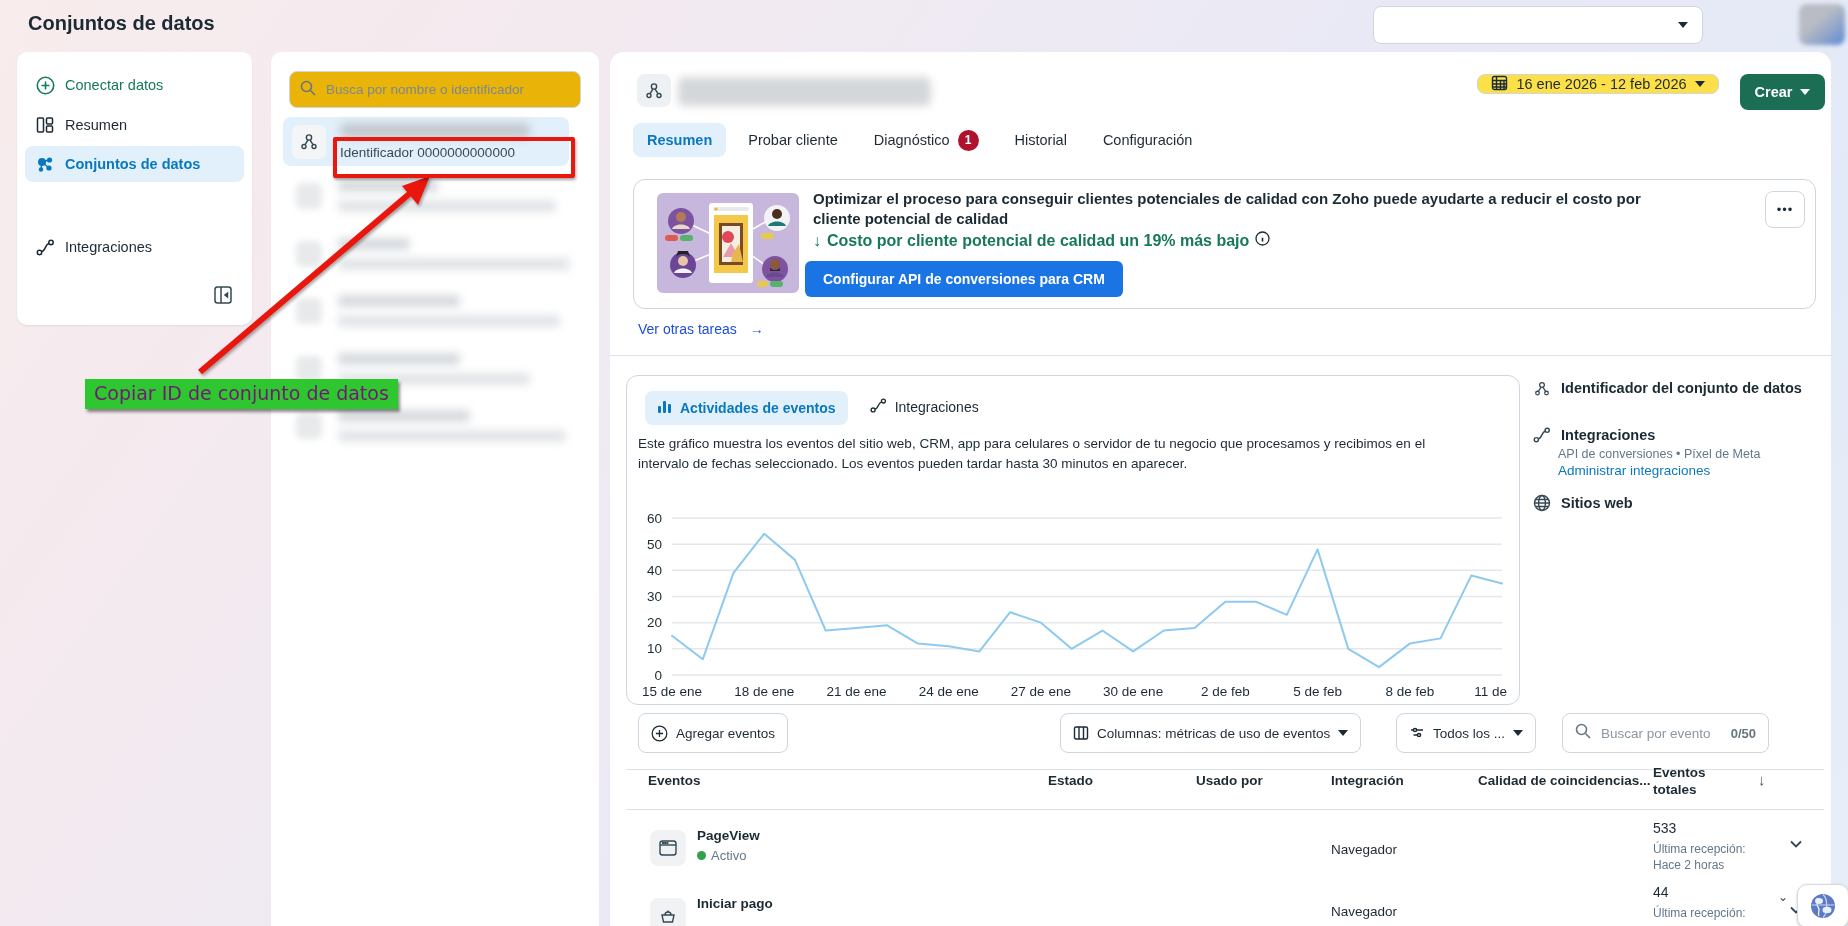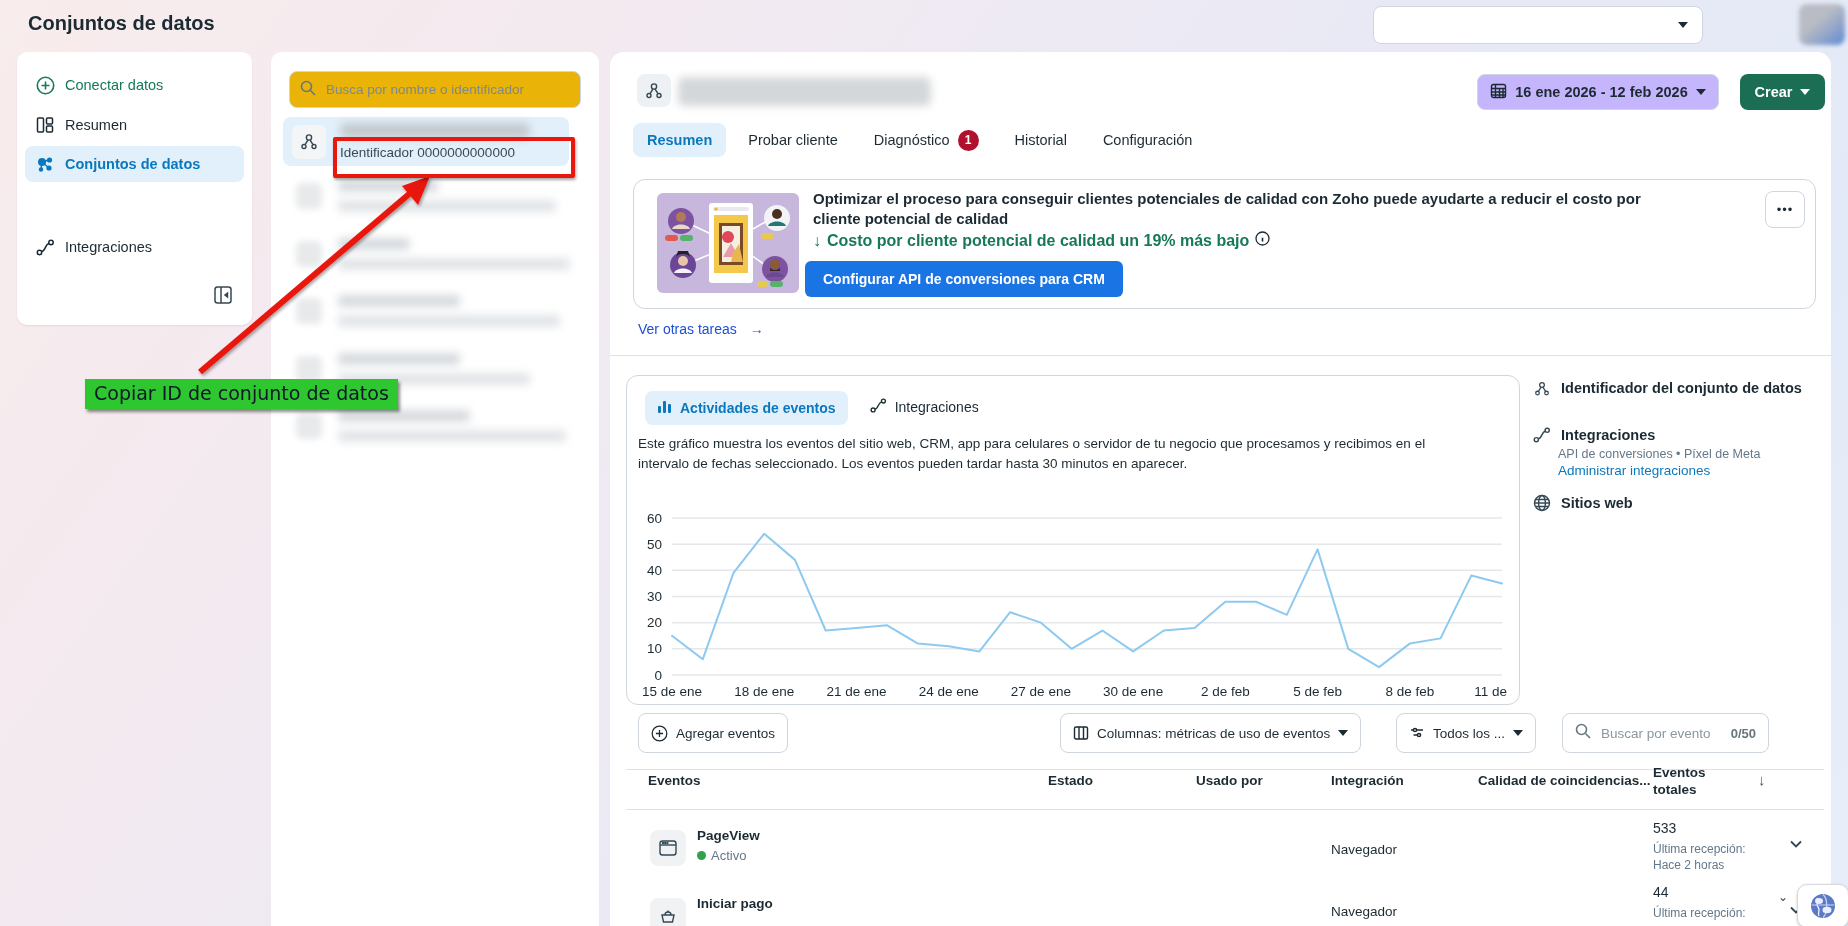--- a/index.html
+++ b/index.html
@@ -32,27 +32,27 @@
   .search-box input::placeholder{color:#7a8992;}
   .sel-item{left:283px;top:117px;width:286px;height:49px;background:#e1f0fb;border-radius:8px;}
   .sel-icon{left:292px;top:125px;width:34px;height:34px;background:#f3f5f6;border-radius:7px;display:flex;align-items:center;justify-content:center;}
   .sel-title-blur{left:340px;top:123px;width:190px;height:15px;background:#c4c9cd;}
   .sel-id{left:340px;top:145px;font-size:13.5px;color:#3b4a54;}
   .rlist-icon{width:26px;height:26px;background:#e7e9eb;border-radius:6px;filter:blur(3px);}
   .rl1{height:12px;background:#d6dade;filter:blur(4px);border-radius:4px;}
   .rl2{height:12px;background:#e1e4e7;filter:blur(4px);border-radius:4px;}
   
   .red-rect{left:333px;top:137px;width:234px;height:33px;border:4px solid #e8180e;border-radius:2px;box-shadow:1px 2px 3px rgba(0,0,0,.35);z-index:40;}
-  .green-label{left:85px;top:379px;background:#2fc72f;color:#0f172a;font-family:"DejaVu Sans", sans-serif;font-size:19px;padding:3px 9px 5px 9px;box-shadow:2px 3px 3px rgba(0,0,0,.45);z-index:40;}
+  .green-label{left:85px;top:379px;background:#2fc72f;color:#701a75;font-family:"DejaVu Sans", sans-serif;font-size:19px;padding:3px 9px 5px 9px;box-shadow:2px 3px 3px rgba(0,0,0,.45);z-index:40;}
   .arrow-svg{left:140px;top:150px;z-index:39;}
   
   .main-panel{left:610px;top:52px;width:1221px;height:874px;border-radius:14px 14px 0 0;}
   .hdr-icon{left:637px;top:74px;width:34px;height:33px;background:#eef1f3;border-radius:8px;display:flex;align-items:center;justify-content:center;}
   .name-blur{left:678px;top:77px;width:253px;height:29px;background:#d4d7da;}
-  .date-btn{left:1477px;top:74px;width:242px;height:36px;border:1px solid #cfd6dd;border-radius:8px;background:#c4b5fd;display:flex;align-items:center;justify-content:center;gap:8px;font-size:14.5px;font-weight:bold;box-sizing:border-box;cursor:pointer;}
+  .date-btn{left:1477px;top:74px;width:242px;height:20px;border:1px solid #cfd6dd;border-radius:8px;background:#fde047;display:flex;align-items:center;justify-content:center;gap:8px;font-size:14.5px;font-weight:normal;box-sizing:border-box;cursor:pointer;}
   .create-btn{left:1740px;top:74px;width:85px;height:36px;background:#1b6e53;border-radius:8px;color:#fff;font-size:14.5px;font-weight:bold;display:flex;align-items:center;justify-content:center;gap:8px;cursor:pointer;}
   .tabs{left:633px;top:121px;display:flex;align-items:center;gap:8px;height:38px;}
   .tab{padding:9px 14px;font-size:14.5px;border-radius:8px;display:flex;align-items:center;gap:8px;cursor:pointer;white-space:nowrap;}
   .tab.active{background:#e1f0fb;color:#0a78be;font-weight:bold;}
   .badge{width:21px;height:21px;border-radius:50%;background:#b0122d;color:#fff;font-size:12px;font-weight:bold;display:flex;align-items:center;justify-content:center;}
   
   .promo-card{left:633px;top:179px;width:1183px;height:130px;box-sizing:border-box;}
   .illo{left:657px;top:193px;width:142px;height:100px;border-radius:6px;overflow:hidden;}
   .promo-title{left:813px;top:189px;width:850px;font-size:15px;font-weight:bold;line-height:20px;}
   .metric{left:813px;top:231px;font-size:16px;font-weight:bold;color:#187a55;display:flex;align-items:center;gap:6px;}

